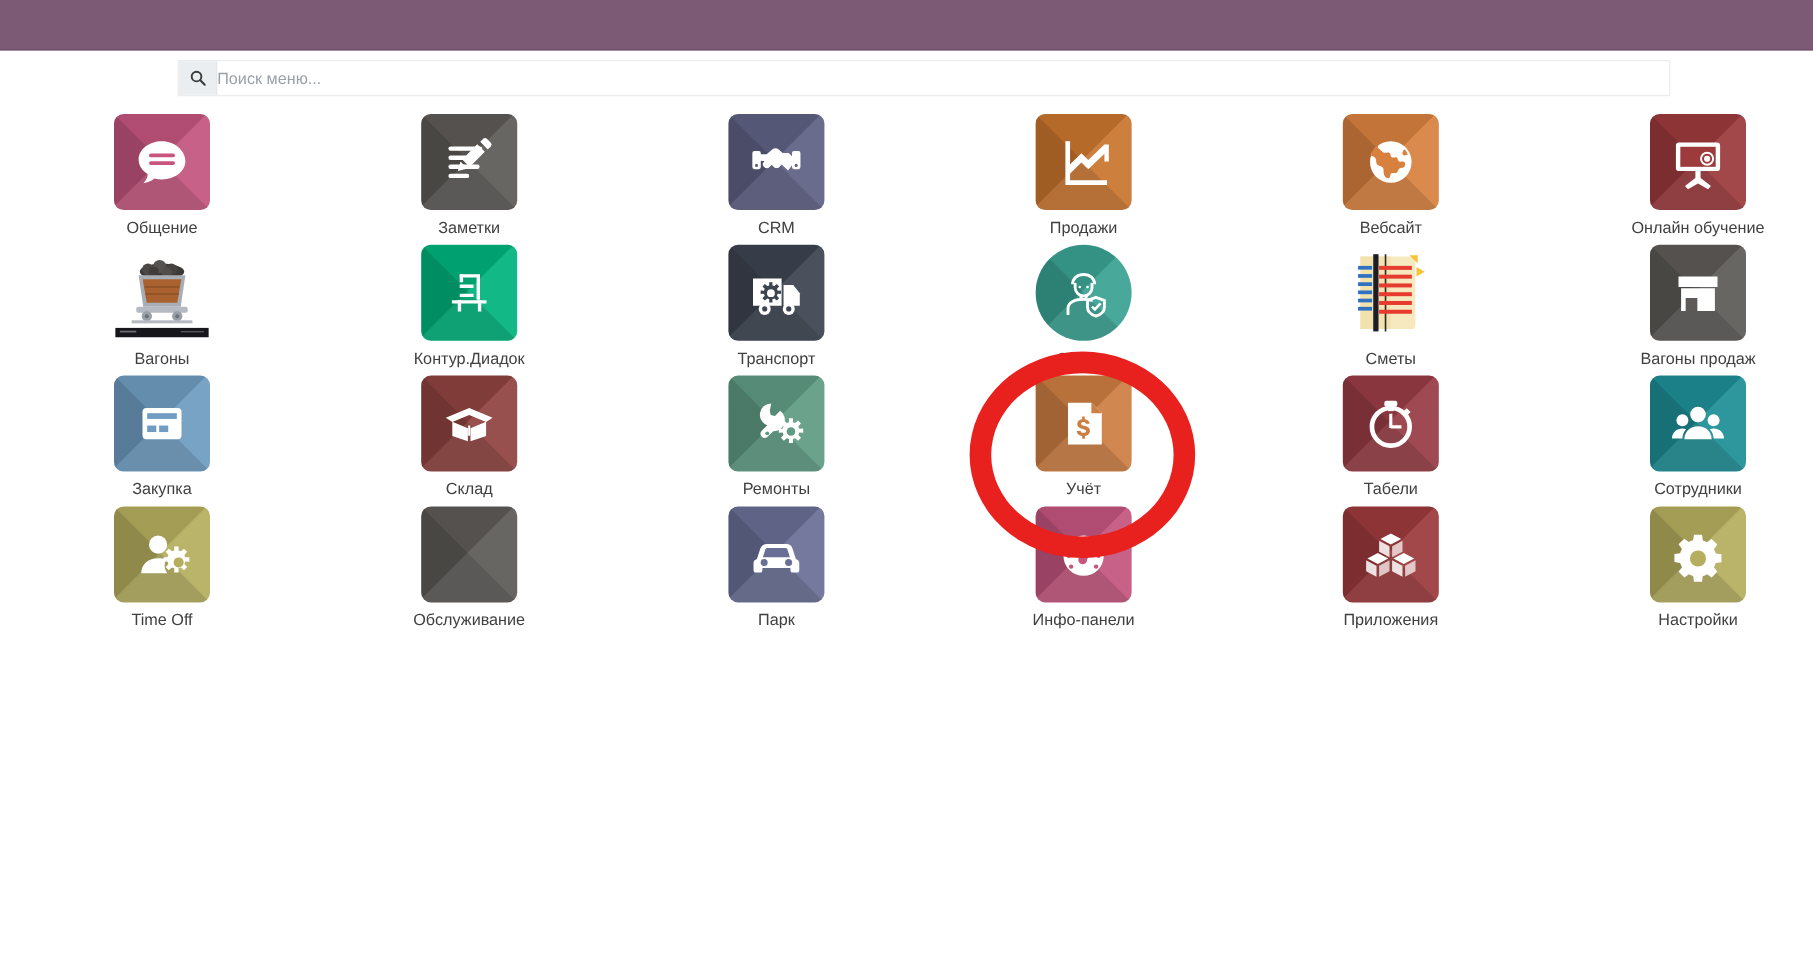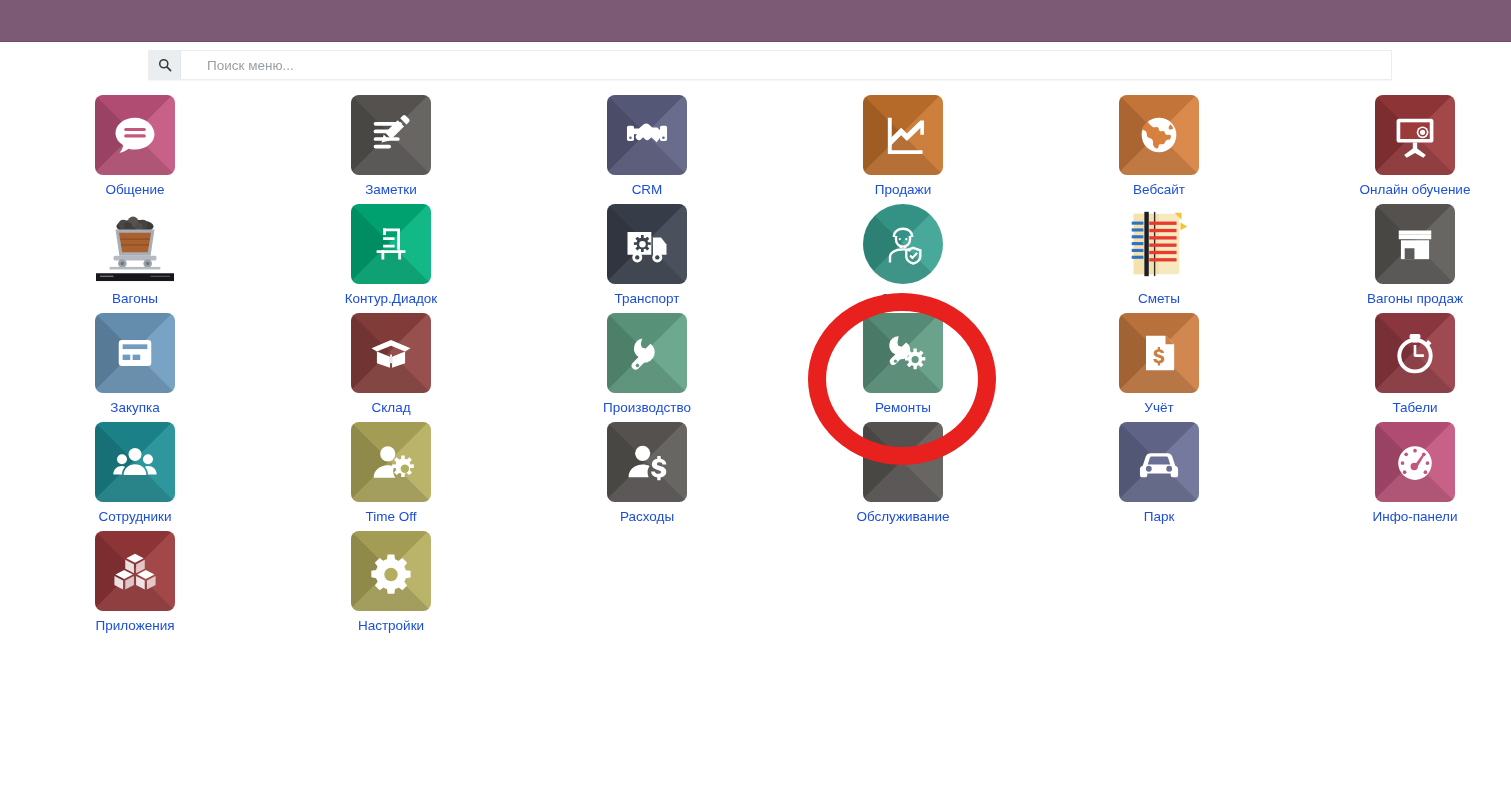--- a/index.html
+++ b/index.html
@@ -28,21 +28,21 @@
   }
   .search-btn {
     width:32px; min-width:32px; background:#eaeef1;
     display:flex; align-items:center; justify-content:center;
     border-right:1px solid #e3e7ea; cursor:pointer;
   }
   .search-btn svg { display:block; }
   .search-input {
     flex:1; border:0; outline:0; background:transparent;
     font-family:"Liberation Sans", sans-serif;
-    font-size:13.5px; color:#0369a1; padding:0 26px;
+    font-size:13.5px; color:#0369a1; padding:0 0;
   }
   .search-input::placeholder { color:#9aa0a6; }
 
   
   .grid {
     position:absolute; left:0; top:95px; width:1511px;
     display:grid;
     grid-template-columns:repeat(6, 256px);
     grid-auto-rows:109px;
     justify-content:start;
@@ -62,21 +62,21 @@
   .tile .glyph { position:relative; z-index:3; display:block; }
   
   .tile .ls {
     position:absolute; inset:0; z-index:2; pointer-events:none;
   }
   .tile .sheen {
     position:absolute; inset:0; z-index:1;
     background:linear-gradient(135deg, rgba(0,0,0,0.10) 0%, rgba(0,0,0,0.10) 48%, rgba(255,255,255,0.07) 48.5%, rgba(255,255,255,0.07) 100%);
   }
   .label {
-    margin-top:6px; font-size:13.5px; color:#1d4ed8;
+    margin-top:6px; font-size:13.5px; color:#404040;
     line-height:17px; text-align:center; white-space:nowrap;
   }
 
   
   .tile.plain { background:#ffffff !important; border-radius:0; }
 
   
   .annot-circle {
     position:absolute; left:808px; top:293px;
     width:188px; height:172px;
@@ -357,32 +357,20 @@
             <path fill="#ffffff" d="M24 12l18 7.5-5 3.2-13-5.4-13 5.4-5-3.2z"></path>
             <path fill="#ffffff" d="M11 22.5l12 5v10L11 33.5z"></path>
             <path fill="#ffffff" d="M37 22.5L25 27.5v10l12-4z"></path>
             <path fill="#8f4340" d="M24 17.3l13 5.4-1.1.5L24 18.5l-11.9 4.7-1.1-.5z" opacity="0.0"></path>
             <path fill="#ffffff" d="M23.2 25.4h1.6v8h-1.6z"></path>
           </svg>
         </div>
         <div class="label">Склад</div>
       </div>
       <div class="app">
-        <div class="tile" style="background: rgb(98, 162, 134);">
-          <div class="sheen"></div>
-          <div class="ls"><svg width="100%" height="100%" viewBox="0 0 80 80" preserveAspectRatio="none">
-              <path d="M0 0 L80 80 L0 80 Z" fill="rgba(0,0,0,0.12)"></path>
-            </svg></div>
-          <svg class="glyph" width="52" height="52" viewBox="0 0 48 48">
-            <path fill="#ffffff" d="M19.5 10.5a9.6 9.6 0 0 0-3.3 17.3l-5.3 5.3a3.6 3.6 0 0 0 5.1 5.1l5.3-5.3a9.6 9.6 0 0 0 5.9-17.4l-4.4 4.4-3.6-.9-.9-3.6zM14 34.3a1.6 1.6 0 1 1 2.3 2.3A1.6 1.6 0 0 1 14 34.3z"></path>
-          </svg>
-        </div>
-        <div class="label">Производство</div>
-      </div>
-      <div class="app">
         <div class="tile" style="background: rgb(95, 155, 131);">
           <div class="sheen"></div>
           <div class="ls"><svg width="100%" height="100%" viewBox="0 0 80 80" preserveAspectRatio="none">
               <path d="M0 0 L80 80 L0 80 Z" fill="rgba(0,0,0,0.12)"></path>
             </svg></div>
           <svg class="glyph" width="52" height="52" viewBox="0 0 48 48">
             <path fill="#ffffff" d="M20 8.5a8.6 8.6 0 0 0-3 16.7l-4.6 4.6a3.3 3.3 0 0 0 4.6 4.6l4.6-4.6a8.6 8.6 0 0 0 5.3-15.6l-4 4-3.2-.8-.8-3.2z"></path>
             <path fill="#ffffff" d="M32 23.5l1.7-.6-.1-3h3.2l-.1 3 1.7.6 2.3-1.9 2.2 2.3-2 2.2.7 1.8 3-.1v3.2l-3-.1-.7 1.8 2 2.2-2.2 2.3-2.3-1.9-1.7.6.1 3h-3.2l.1-3-1.7-.6-2.3 1.9-2.2-2.3 2-2.2-.7-1.8-3 .1v-3.2l3 .1.7-1.8-2-2.2 2.2-2.3z"></path>
             <circle cx="35.2" cy="30.1" r="3.3" fill="#5f9b83"></circle>
             <circle cx="17" cy="31.5" r="1.5" fill="#5f9b83"></circle>
@@ -450,34 +438,20 @@
               <path d="M0 0 L80 80 L0 80 Z" fill="rgba(0,0,0,0.12)"></path>
             </svg></div>
           <svg class="glyph" width="52" height="52" viewBox="0 0 48 48">
             <circle cx="21" cy="16.5" r="7" fill="#ffffff"></circle>
             <path fill="#ffffff" d="M8 38.5c0-7 5.8-11.5 13-11.5 2.1 0 4.1.4 5.9 1.1-.6 1.3-.9 2.7-.9 4.2 0 2.3.8 4.4 2.1 6.2z"></path>
             <path fill="#ffffff" d="M33.5 21.5l2-.7-.1-3.4h3.7l-.1 3.4 2 .7 2.6-2.2 2.6 2.6-2.3 2.6.8 2 3.4-.1v3.7l-3.4-.1-.8 2 2.3 2.6-2.6 2.6-2.6-2.2-2 .7.1 3.4h-3.7l.1-3.4-2-.7-2.6 2.2-2.6-2.6 2.3-2.6-.8-2-3.4.1v-3.7l3.4.1.8-2-2.3-2.6 2.6-2.6z" transform="translate(-1.5,0.5) scale(0.92) translate(2.5,1.5)"></path>
             <circle cx="36.8" cy="30.2" r="3.9" fill="#b5ae5f"></circle>
           </svg>
         </div>
         <div class="label">Time Off</div>
-      </div>
-      <div class="app">
-        <div class="tile" style="background: rgb(93, 90, 87);">
-          <div class="sheen"></div>
-          <div class="ls"><svg width="100%" height="100%" viewBox="0 0 80 80" preserveAspectRatio="none">
-              <path d="M0 0 L80 80 L0 80 Z" fill="rgba(0,0,0,0.12)"></path>
-            </svg></div>
-          <svg class="glyph" width="52" height="52" viewBox="0 0 48 48">
-            <circle cx="20" cy="16" r="7" fill="#ffffff"></circle>
-            <path fill="#ffffff" d="M7 38c0-7 5.8-11.6 13-11.6 2.3 0 4.5.5 6.4 1.3-1.2 1.6-1.9 3.6-1.9 5.8 0 1.6.4 3.1 1 4.5z"></path>
-            <path fill="#ffffff" d="M33.5 18.5v2.6c-3 .4-5 2.3-5 5 0 3 2.2 4.3 5.5 5.2 2.3.6 3 1 3 1.9 0 1-1 1.7-2.6 1.7-1.8 0-3-.9-3.1-2.2h-3.6c.2 3 2.3 5 5.8 5.5v2.6h3v-2.6c3.2-.4 5.3-2.3 5.3-5.2 0-3.1-2.3-4.4-5.8-5.3-2.2-.6-2.8-1-2.8-1.9 0-1 .9-1.6 2.3-1.6 1.6 0 2.7.8 2.8 2h3.6c-.2-2.8-2.1-4.7-5.3-5.2v-2.5z"></path>
-          </svg>
-        </div>
-        <div class="label">Расходы</div>
       </div>
       <div class="app">
         <div class="tile" style="background: rgb(93, 90, 87);">
           <div class="sheen"></div>
           <div class="ls"><svg width="100%" height="100%" viewBox="0 0 80 80" preserveAspectRatio="none">
               <path d="M0 0 L80 80 L0 80 Z" fill="rgba(0,0,0,0.12)"></path>
             </svg></div>
         </div>
         <div class="label">Обслуживание</div>
       </div>

